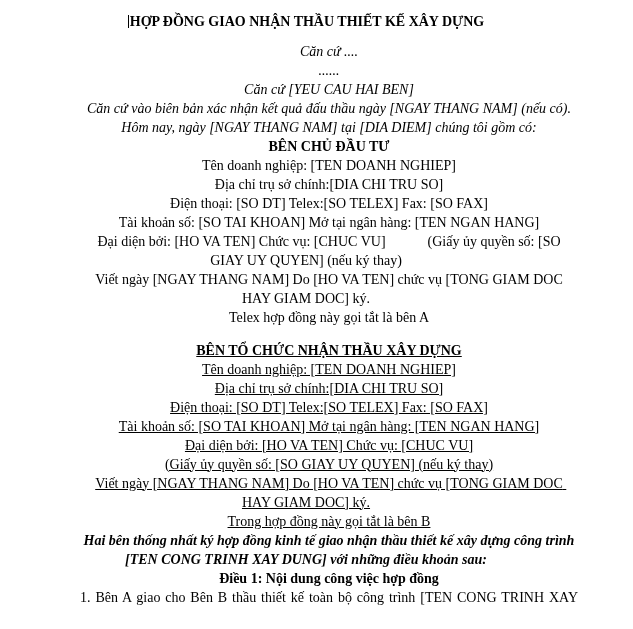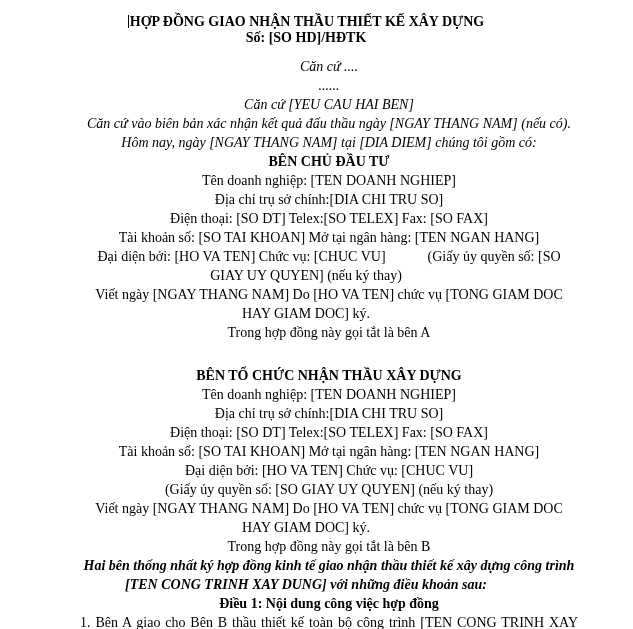--- a/index.html
+++ b/index.html
@@ -45,51 +45,50 @@
     margin: 0;
     text-indent: 46px;
     white-space: pre-wrap;
     text-align: center;
   }
   .italic { font-style: italic; }
   .bold { font-weight: bold; }
   .bold-italic { font-weight: bold; font-style: italic; }
   .justify { text-align: justify; }
   .justify-all { text-align: justify; text-align-last: justify; }
-  .section-gap { margin-top: 24px; }
+  .section-gap { margin-top: 14px; text-decoration: underline; }
   .rep-spacer { display: inline-block; width: 42px; }
 </style>
 </head>
 <body>
 
 <div class="page">
   <div class="content">
 
     <div class="title-block">
       <div><span class="caret"></span><span>HỢP ĐỒNG GIAO NHẬN THẦU THIẾT KẾ XÂY DỰNG</span></div>
-      <div>Số: [SO HD]/HĐTK</div>
     </div>
 
     <div class="body-block">
 
       <p class="line italic">Căn cứ ....</p>
       <p class="line italic">......</p>
       <p class="line italic">Căn cứ [YEU CAU HAI BEN]</p>
       <p class="line italic">Căn cứ vào biên bản xác nhận kết quả đấu thầu ngày [NGAY THANG NAM] (nếu có).</p>
       <p class="line italic">Hôm nay, ngày [NGAY THANG NAM] tại [DIA DIEM] chúng tôi gồm có:</p>
 
       <div>
         <p class="line bold">BÊN CHỦ ĐẦU TƯ</p>
         <p class="line">Tên doanh nghiệp: [TEN DOANH NGHIEP]</p>
         <p class="line">Địa chỉ trụ sở chính:[DIA CHI TRU SO]</p>
         <p class="line">Điện thoại: [SO DT] Telex:[SO TELEX] Fax: [SO FAX]</p>
         <p class="line">Tài khoản số: [SO TAI KHOAN] Mở tại ngân hàng: [TEN NGAN HANG]</p>
         <p class="line justify"><span>Đại diện bởi: [HO VA TEN] Chức vụ: [CHUC VU]</span><span class="rep-spacer"></span><span>(Giấy ủy quyền số: [SO GIAY UY QUYEN] (nếu ký thay)</span></p>
         <p class="line justify">Viết ngày [NGAY THANG NAM] Do [HO VA TEN] chức vụ [TONG GIAM DOC HAY GIAM DOC] ký.</p>
-        <p class="line">Trong hợp đồng này gọi tắt là bên A</p>
+        <p class="line">Telex hợp đồng này gọi tắt là bên A</p>
       </div>
 
       <div class="section-gap">
         <p class="line bold">BÊN TỔ CHỨC NHẬN THẦU XÂY DỰNG</p>
         <p class="line">Tên doanh nghiệp: [TEN DOANH NGHIEP]</p>
         <p class="line">Địa chỉ trụ sở chính:[DIA CHI TRU SO]</p>
         <p class="line">Điện thoại: [SO DT] Telex:[SO TELEX] Fax: [SO FAX]</p>
         <p class="line">Tài khoản số: [SO TAI KHOAN] Mở tại ngân hàng: [TEN NGAN HANG]</p>
         <p class="line">Đại diện bởi: [HO VA TEN] Chức vụ: [CHUC VU]</p>
         <p class="line">(Giấy ủy quyền số: [SO GIAY UY QUYEN] (nếu ký thay)</p>

